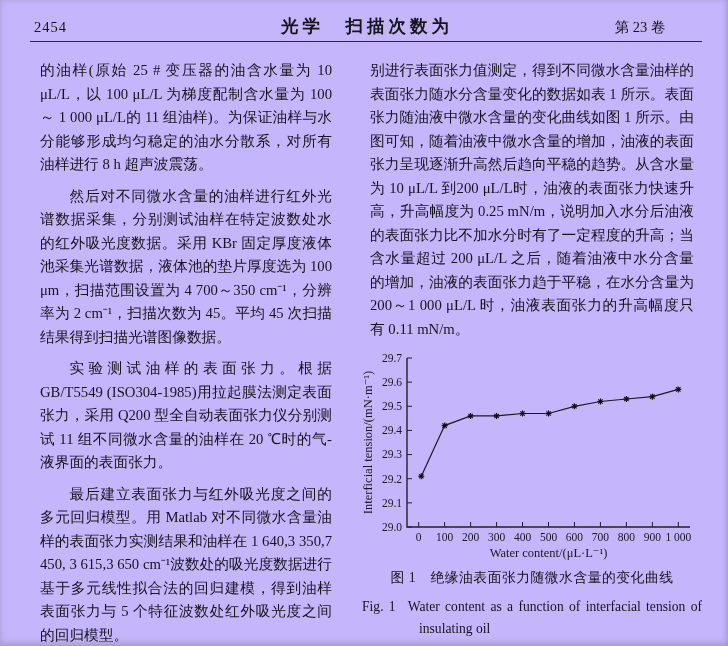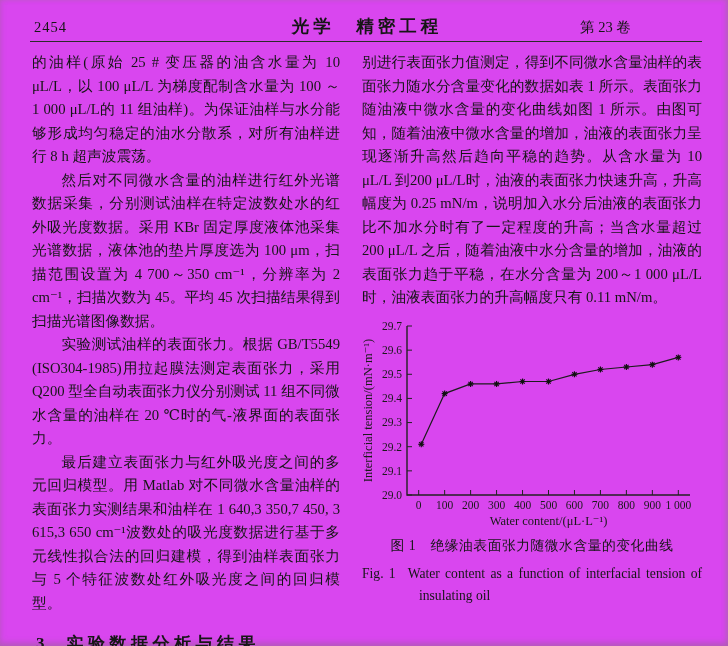--- a/index.html
+++ b/index.html
@@ -1,43 +1,43 @@
 <!DOCTYPE html>
 <html><head>
 <meta charset="utf-8">
 <style>
   html,body{margin:0;padding:0;}
   .page{
     position:relative;
     width:728px;height:646px;
-    background:#d946ef;
+    background:#c4b5fd;
     box-shadow:inset 0 -3px 6px rgba(120,115,105,.35), inset -2px 0 4px rgba(140,135,125,.25);
     font-family:"Liberation Serif","DejaVu Serif",serif;
     color:#161616;
     overflow:hidden;
   }
   .hdr{
     position:absolute;top:14px;left:34px;right:28px;
     display:flex;align-items:baseline;
     font-size:15px;
   }
   .hdr .pgnum{width:120px;text-align:left;font-size:14.5px;letter-spacing:1px;}
   .hdr .jtitle{flex:1;text-align:center;font-size:17.5px;font-weight:bold;letter-spacing:4px;}
-  .hdr .vol{width:120px;text-align:left;font-size:14.5px;}
+  .hdr .vol{width:120px;text-align:center;font-size:14.5px;}
   .hdr-rule{
     position:absolute;top:41px;left:30px;right:26px;
     border-top:1.7px solid #2b2b2b;
   }
   .cols{
     position:absolute;top:51px;left:32px;right:26px;
     display:flex;gap:22px;
   }
   .col{width:340px;font-size:14.7px;line-height:23.5px;text-align:justify;text-justify:inter-ideograph;}
-  .col p{margin:0;}
-  p.indent{text-indent:2em;}
+  .col p{margin:8px;}
+  p.indent{text-indent:2em;font-family:Liberation Serif, serif;}
   h2.sec{
     margin:17px 0 19px 4px;
     font-size:17px;font-weight:bold;
     display:flex;align-items:baseline;
   }
   h2.sec .secnum{letter-spacing:0;margin-right:22px;}
   h2.sec .sectitle{letter-spacing:4.5px;}
   figure{margin:7px 0 0 0;padding:0;width:340px;}
   svg.chart{display:block;margin-left:-2px;}
   svg text{font-family:"Liberation Serif","DejaVu Serif",serif;fill:#1a1a1a;}
@@ -51,21 +51,21 @@
   }
   .cap-en .cap-label{margin-right:12px;}
 </style>
 </head>
 <body>
 
 <div class="page">
 
   <div class="hdr">
     <span class="pgnum">2454</span>
-    <span class="jtitle">光学　精密工程</span>
+    <span class="jtitle">光学　扫描次数为</span>
     <span class="vol">第 23 卷</span>
   </div>
   <div class="hdr-rule"></div>
 
   <div class="cols">
 
     <div class="col">
       <p>的油样(原始 25 # 变压器的油含水量为 10 μL/L，以 100 μL/L 为梯度配制含水量为 100 ～ 1 000 μL/L的 11 组油样)。为保证油样与水分能够形成均匀稳定的油水分散系，对所有油样进行 8 h 超声波震荡。</p>
       <p class="indent">然后对不同微水含量的油样进行红外光谱数据采集，分别测试油样在特定波数处水的红外吸光度数据。采用 KBr 固定厚度液体池采集光谱数据，液体池的垫片厚度选为 100 μm，扫描范围设置为 4 700～350 cm⁻¹，分辨率为 2 cm⁻¹，扫描次数为 45。平均 45 次扫描结果得到扫描光谱图像数据。</p>
       <p class="indent">实验测试油样的表面张力。根据 GB/T5549 (ISO304-1985)用拉起膜法测定表面张力，采用 Q200 型全自动表面张力仪分别测试 11 组不同微水含量的油样在 20 ℃时的气-液界面的表面张力。</p>

